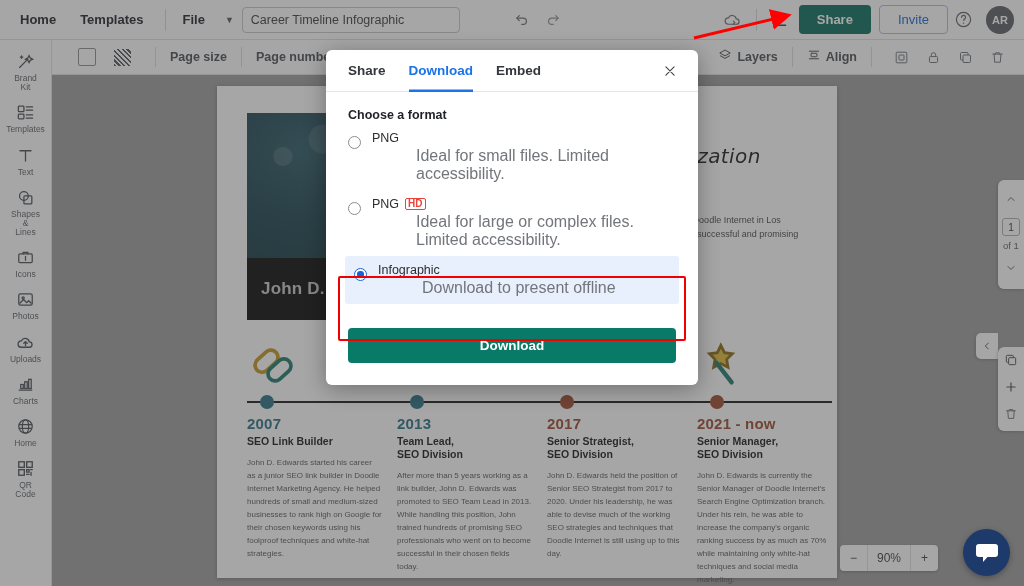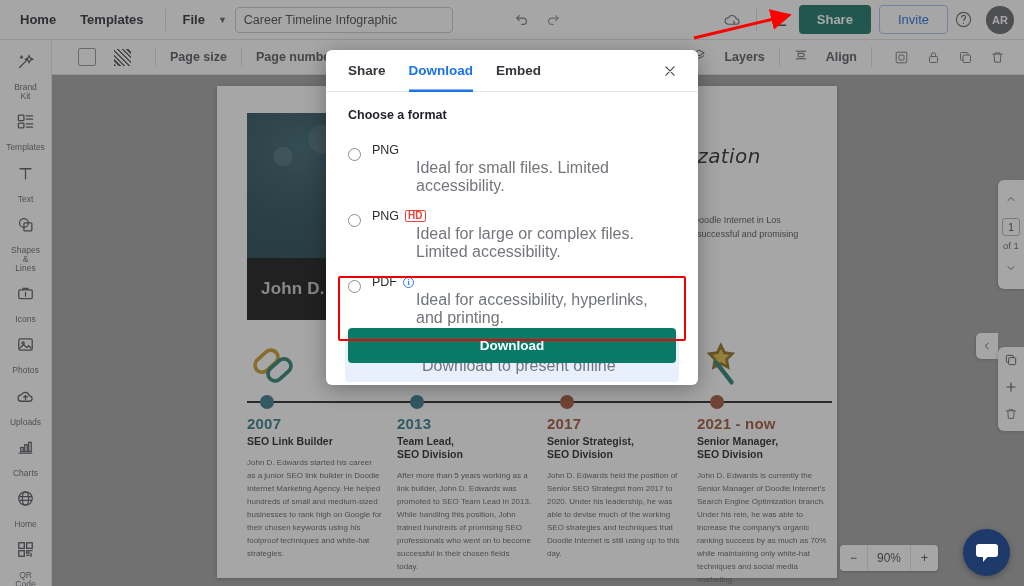--- a/index.html
+++ b/index.html
@@ -20,21 +20,21 @@
     position: absolute; top: 0; left: 0; width: 1024px; height: 40px;
     background: #fff; display: flex; align-items: center; padding: 0 10px;
     border-bottom: 1px solid #e0e0e0;
   }
   .nav-link {
     font-size: 13px; font-weight: bold; color: #22242a;
     padding: 6px 10px; margin-right: 4px; border-radius: 4px; cursor: pointer;
     white-space: nowrap;
   }
   .vdiv { width: 1px; height: 22px; background: #d8d8d8; margin: 0 8px; }
-  .file-menu { display: flex; align-items: center; gap: 13px; font-size: 13px; font-weight: bold; color: #22242a; padding: 6px 8px; cursor: pointer; text-align: right;}
+  .file-menu { display: flex; align-items: center; gap: 20px; font-size: 13px; font-weight: bold; color: #22242a; padding: 6px 8px; cursor: pointer; text-align: right;}
   .chev { font-size: 9px; color: #555; }
   .title-input {
     width: 218px; height: 26px; border: 1px solid #c4c7cc; border-radius: 4px;
     font-size: 12.5px; color: #3c4043; padding: 0 8px; background: #fff;
     font-family: "Liberation Sans", sans-serif;
   }
   .spacer { flex: 1; }
   .icon-btn {
     width: 30px; height: 30px; display: flex; align-items: center; justify-content: center;
     cursor: pointer; color: #4a4d52;
@@ -57,39 +57,39 @@
   .red-arrow { position: absolute; left: 690px; top: 6px; z-index: 60; pointer-events: none; }
 
   
   .sidebar {
     position: absolute; left: 0; top: 40px; width: 52px; height: 546px;
     background: #fff; border-right: 1px solid #e4e4e4;
     display: flex; flex-direction: column; align-items: center; padding-top: 6px;
   }
   .side-item {
     width: 31px; padding: 6px 0 5px; display: flex; flex-direction: column;
-    align-items: center; gap: 12px; cursor: pointer;
+    align-items: center; gap: 3px; cursor: pointer;
   }
   .side-item .lbl { font-size: 8.5px; color: #5b5f66; text-align: center; line-height: 1.08; }
   .side-item svg { display: block; }
 
   
   .toolbar {
     position: absolute; left: 52px; top: 40px; width: 972px; height: 35px;
     background: #fff; border-bottom: 1px solid #e4e4e4;
     display: flex; align-items: center; padding: 0 12px; gap: 2px;
   }
   .tb-sq { width: 18px; height: 18px; border: 1.5px solid #8b9096; border-radius: 2px; margin-right: 16px; margin-left: 14px; cursor: pointer;}
   .tb-hatch {
     width: 17px; height: 17px; cursor: pointer; margin-right: 10px;
     background: repeating-linear-gradient(45deg,#55585d 0 1.6px,#ffffff 1.6px 3.4px);
   }
   .tb-sep { width: 1px; height: 20px; background: #dcdcdc; margin: 0 12px; }
   .tb-txt { font-size: 12.5px; font-weight: bold; color: #4b4f55; cursor: pointer; white-space: nowrap;}
-  .tb-ic { display: flex; align-items: center; gap: 18px; cursor: pointer; color: #4b4f55; }
+  .tb-ic { display: flex; align-items: center; gap: 5px; cursor: pointer; color: #4b4f55; }
 
   
   .canvas-wrap {
     position: absolute; left: 52px; top: 75px; width: 972px; height: 511px;
     background: #9d9d9d; overflow: hidden;
   }
   .page {
     position: absolute; left: 165px; top: 11px; width: 620px; height: 492px;
     background: #fff; box-shadow: 0 1px 4px rgba(0,0,0,.25);
   }
@@ -186,21 +186,21 @@
     font-size: 13.5px; font-weight: bold; color: #33363b; margin-right: 23px;
     height: 42px; display: flex; align-items: center; cursor: pointer;
   }
   .mtab.active { color: #1a73e8; box-shadow: inset 0 -2.5px 0 #1a73e8; }
   .modal-close {
     position: absolute; right: 18px; top: 11px; width: 20px; height: 20px;
     display: flex; align-items: center; justify-content: center; cursor: pointer;
     color: #44474c; font-size: 16px;
   }
   .modal-body { padding: 16px 22px 0; }
-  .choose-h { font-size: 12.5px; font-weight: bold; color: #1f2126; margin-bottom: 14px; }
+  .choose-h { font-size: 12.5px; font-weight: bold; color: #1f2126; margin-bottom: 2px; }
   .opt { display: flex; align-items: flex-start; gap: 11px; padding: 7px 0 7px 0; cursor: pointer; }
   .radio {
     width: 13px; height: 13px; border-radius: 50%; border: 1.4px solid #8a8d93;
     flex: 0 0 auto; margin-top: 5px; background: #fff;
   }
   .opt.sel .radio { border: 1.4px solid #1565d8; background: #fff; position: relative; }
   .opt.sel .radio::after {
     content: ""; position: absolute; left: 2.4px; top: 2.4px; width: 6.2px; height: 6.2px;
     border-radius: 50%; background: #1565d8;
   }
@@ -621,30 +621,20 @@
         <div class="radio"></div>
         <div>
           <div class="opt-name">
             <span>PNG</span>
             <span class="hd-badge">HD</span>
           </div>
           <div class="opt-sub">Ideal for large or complex files. Limited accessibility.</div>
         </div>
       </div>
 
-      <div class="opt">
-        <div class="radio"></div>
-        <div>
-          <div class="opt-name">
-            <span>PDF</span>
-            <span class="info-i">i</span>
-          </div>
-          <div class="opt-sub">Ideal for accessibility, hyperlinks, and printing.</div>
-        </div>
-      </div>
 
       <div class="opt sel">
         <div class="radio"></div>
         <div>
           <div class="opt-name">Infographic</div>
           <div class="opt-sub">Download to present offline</div>
         </div>
       </div>
     </div>
 

